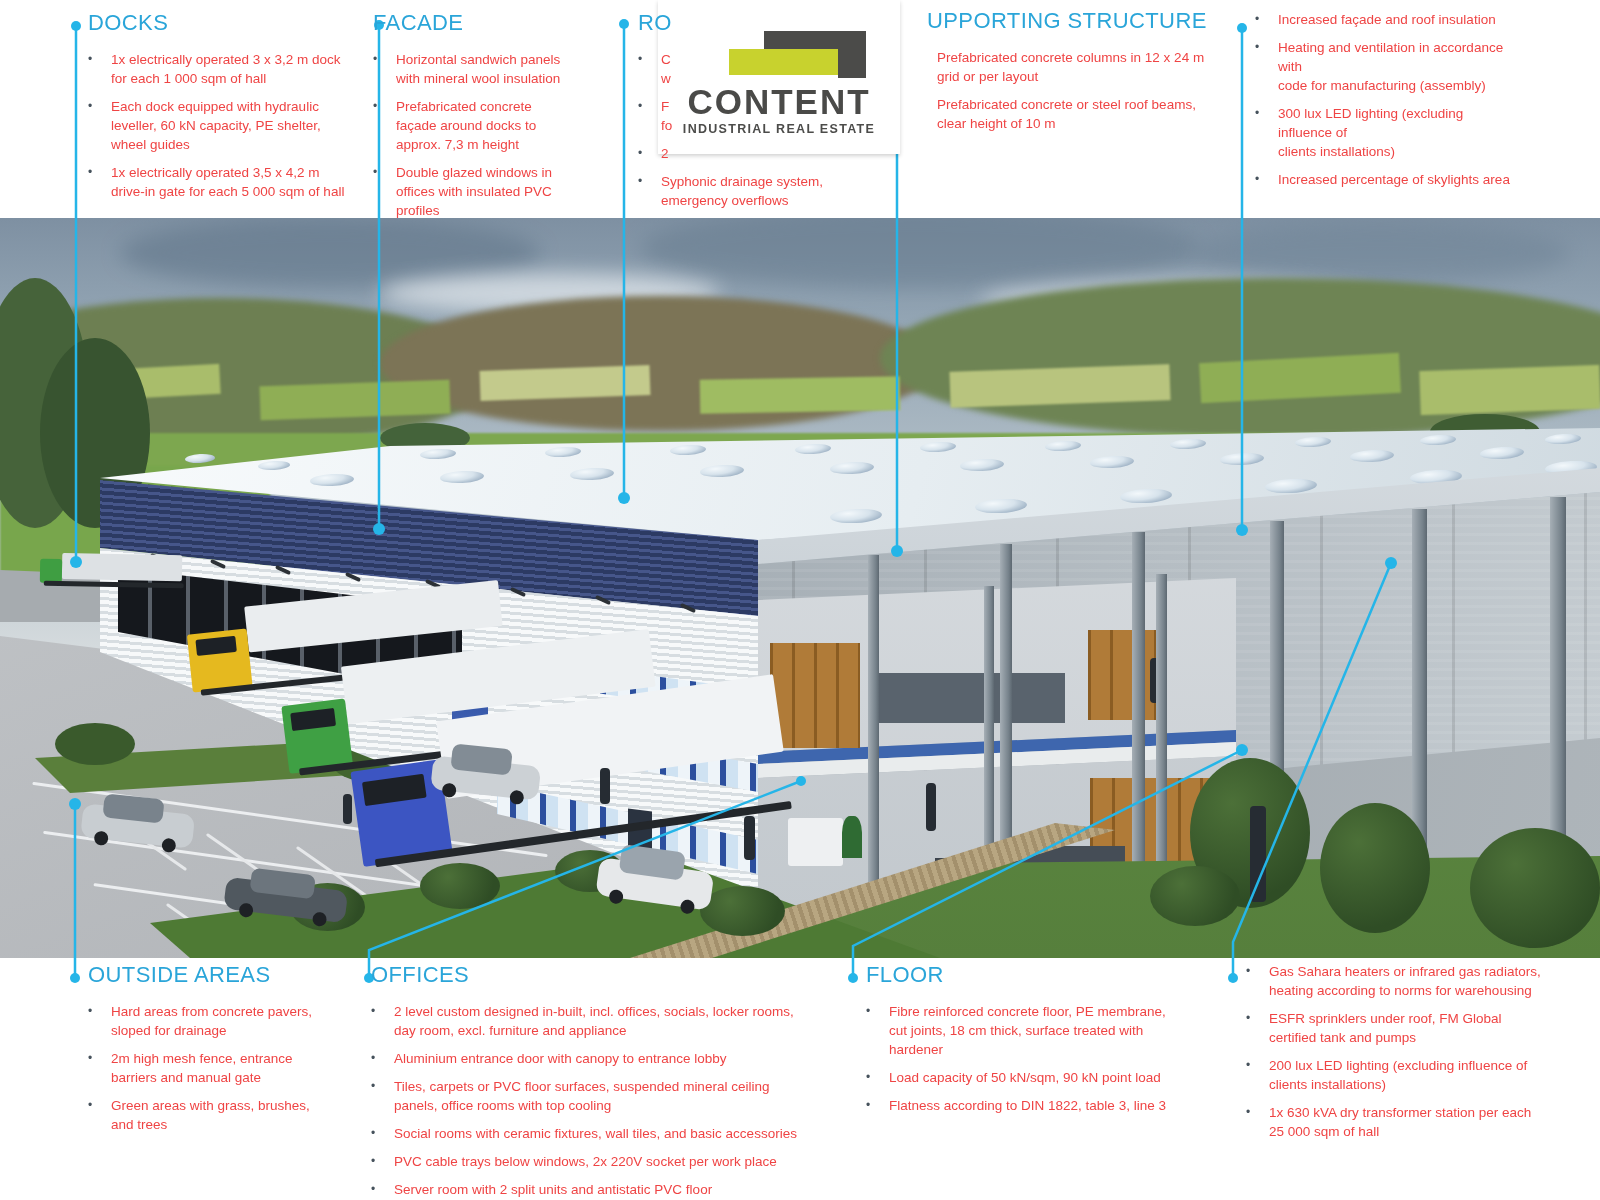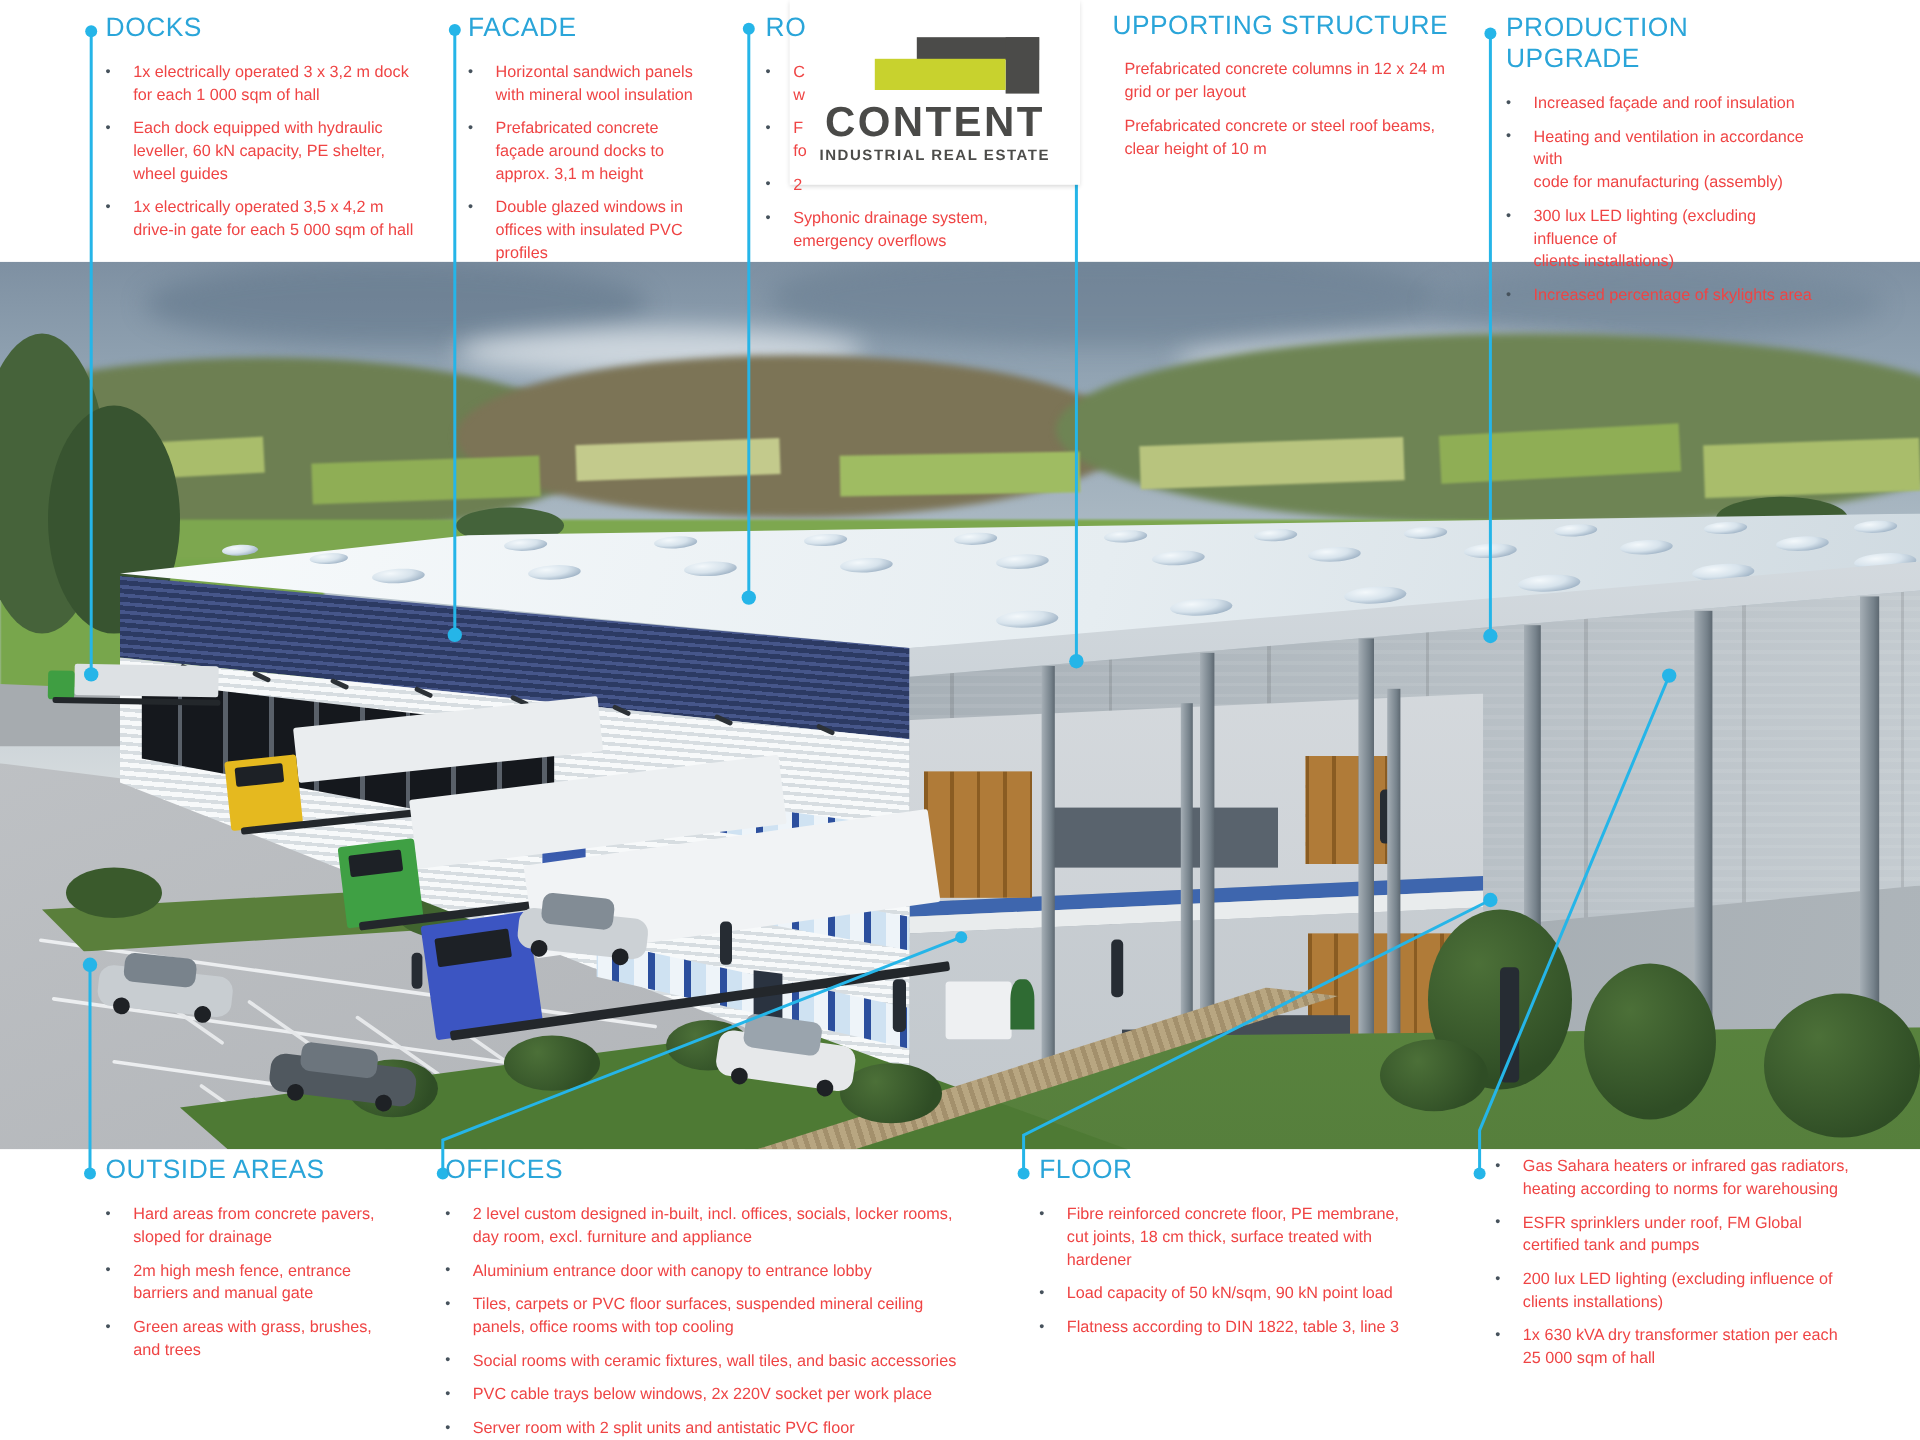--- a/index.html
+++ b/index.html
@@ -314,34 +314,34 @@
 wheel guides</span>
         </li>
         <li>
           <span class="mk">•</span>
           <span class="tx">1x electrically operated 3,5 x 4,2 m
 drive-in gate for each 5 000 sqm of hall</span>
         </li>
       </ul>
   </section>
 
-  <section class="sec" style="left:390px;top:10px;width:210px">
+  <section class="sec" style="left:373px;top:10px;width:210px">
     <h2>FACADE</h2>
     <ul>
 
     <li>
           <span class="mk">•</span>
           <span class="tx">Horizontal sandwich panels
 with mineral wool insulation</span>
         </li>
         <li>
           <span class="mk">•</span>
           <span class="tx">Prefabricated concrete
 façade around docks to
-approx. 3,1 m height</span>
+approx. 7,3 m height</span>
         </li>
         <li>
           <span class="mk">•</span>
           <span class="tx">Double glazed windows in
 offices with insulated PVC
 profiles</span>
         </li>
       </ul>
   </section>
 
@@ -380,21 +380,20 @@
 grid or per layout</span>
         </li>
         <li>
           <span class="tx">Prefabricated concrete or steel roof beams,
 clear height of 10 m</span>
         </li>
       </ul>
   </section>
 
   <section class="sec" style="left:1255px;top:10px;width:262px">
-    <h2>PRODUCTION UPGRADE</h2>
     <ul>
 
     <li>
           <span class="mk">•</span>
           <span class="tx">Increased façade and roof insulation</span>
         </li>
         <li>
           <span class="mk">•</span>
           <span class="tx">Heating and ventilation in accordance with
 code for manufacturing (assembly)</span>

